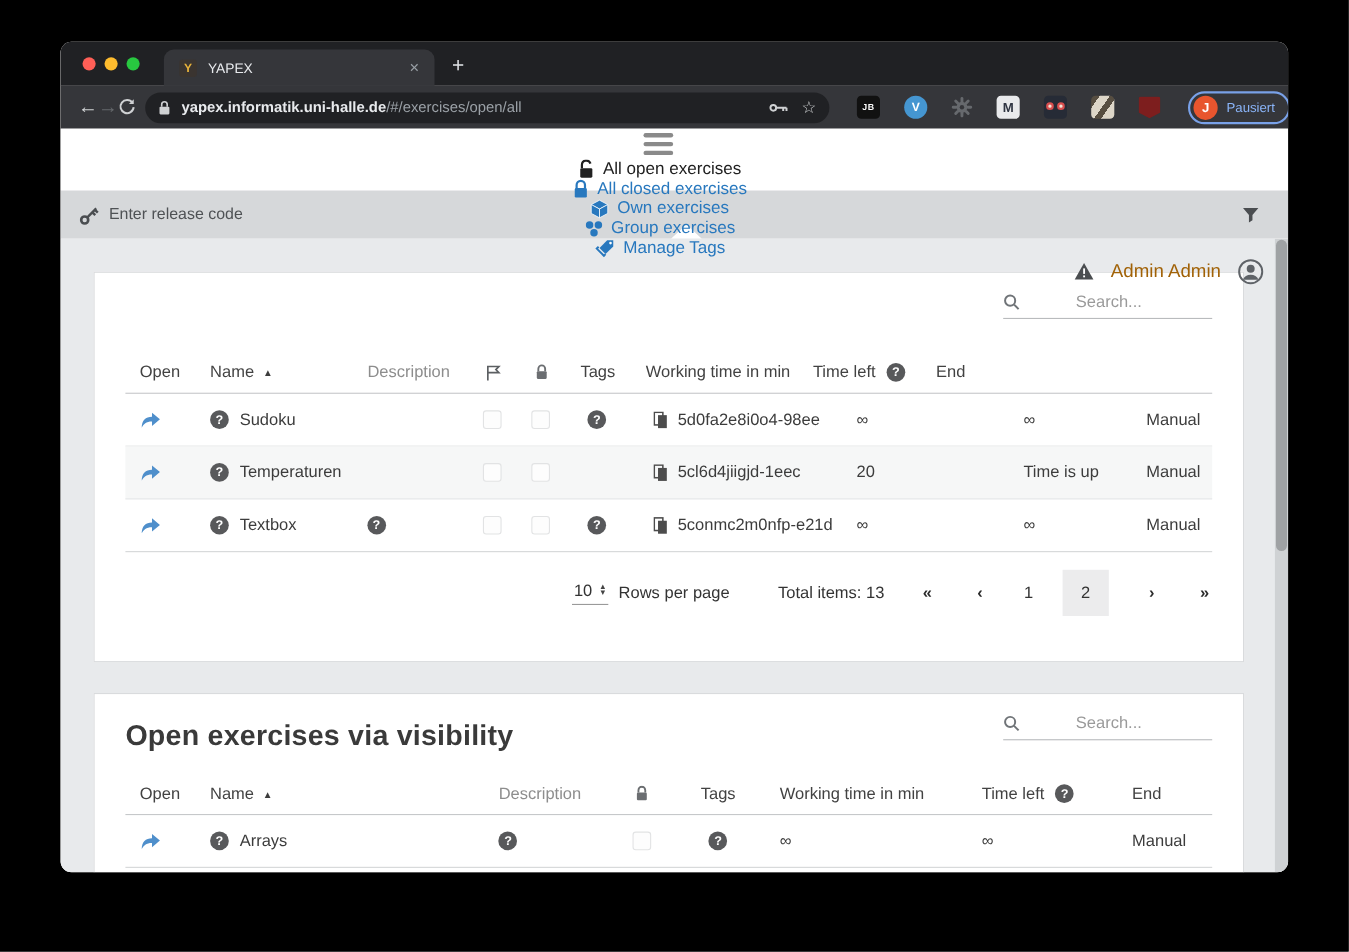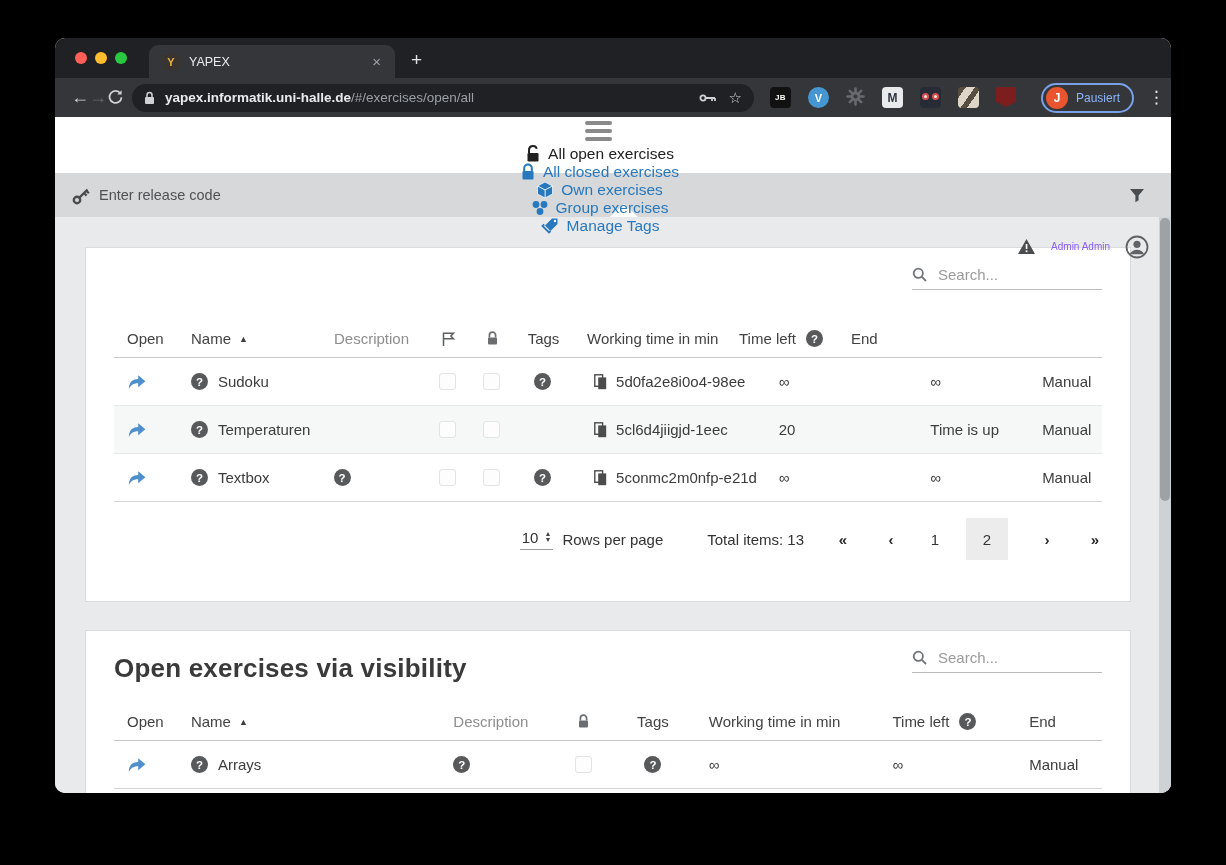--- a/index.html
+++ b/index.html
@@ -25,21 +25,21 @@
   .toolbar { height:39px; background:#35363a; display:flex; align-items:center; padding:0 14px 0 16px; }
   .navbtn { color:#cfd1d3; font-size:18px; width:26px; text-align:center; }
   .navbtn.disabled { color:#64676b; }
   .omnibox { flex:0 0 622px; height:28px; background:#202124; border-radius:14px; margin-left:8px;
              display:flex; align-items:center; padding:12px 12px; }
   .url { font-size:13.5px; margin-left:10px; flex:1; white-space:nowrap; overflow:hidden; }
   .url .host { color:#e8eaed; font-weight:bold; }
   .url .path { color:#9aa0a6; }
   .omni-ic { margin-left:12px; display:flex; align-items:center; }
   .star { color:#cfd1d3; font-size:15px; }
-  .ext-row { display:flex; align-items:flex-start; gap:17px; margin-left:16px; }
+  .ext-row { display:flex; align-items:center; gap:22px; margin-left:25px; }
   .ext { width:21px; height:21px; border-radius:4px; display:flex; align-items:center; justify-content:center;
          font-weight:bold; }
   .ext-jb { background:#111; color:#fff; font-size:8px; letter-spacing:.5px; }
   .ext-v { background:#4596d1; color:#fff; border-radius:50%; font-size:11px; }
   .ext-m { background:#e9eaec; color:#2f3542; font-size:12px; }
   .ext-owl { background:#262b36; position:relative; }
   .ext-owl i { position:absolute; top:6px; width:7px; height:7px; border:2px solid #d94f4f; border-radius:50%; background:#f2e6d8; }
   .ext-owl i.l{left:2px} .ext-owl i.r{right:2px}
   .ext-badger { background:linear-gradient(125deg,#574e41 22%,#ddd6c8 22% 48%,#574e41 48% 66%,#ddd6c8 66%); }
   .ext-ublock { width:20px; height:20px; background:#7d1e1e; border-radius:2px;
@@ -52,21 +52,21 @@
   .pausiert { color:#8ab4f8; font-size:12px; }
   .kebab { color:#e8eaed; font-size:17px; margin-left:14px; letter-spacing:0; }
 
   
   .appnav { height:56px; background:#fff; display:flex; align-items:center; padding:0 22px 12px 17px; position:relative; z-index:3;flex-direction:column; }
   .burger { display:flex; flex-direction:column; gap:4.5px; margin-right:25px; padding:4px 0; }
   .burger b { width:27px; height:3.5px; background:#8a8a8a; border-radius:2px; }
   .navitem { display:flex; align-items:center; gap:7px; margin-right:22px; font-size:15.5px; color:#2878be; white-space:nowrap; }
   .navitem.active { color:#212121; }
   .nav-right { margin-left:auto; display:flex; align-items:center; gap:15px; }
-  .admin-name { font-size:10px; color:#8b5cf6; }
+  .admin-name { font-size:17px; color:#a16207; }
 
   
   .releasebar { height:44px; background:#d6d8da; display:flex; align-items:center; padding:0 26px 0 17px;
                 position:relative; }
   .release-label { font-size:14.5px; color:#4f5255; margin-left:8px; }
   .notch-top { position:absolute; top:-12px; left:556px; width:0; height:0;
                border-left:13px solid transparent; border-right:13px solid transparent; border-bottom:12px solid #dfe1e3; }
   .notch-bottom { position:absolute; bottom:0; left:555px; width:0; height:0;
                border-left:14px solid transparent; border-right:14px solid transparent; border-bottom:13px solid #fff; }
   .funnel { margin-left:auto; }
@@ -75,21 +75,21 @@
   .pagebody { height:576px; background:#e8eaec; position:relative; overflow:hidden; }
   .scrollbar { position:absolute; right:0; top:0; width:12px; height:100%; background:#cfd2d4; z-index:5; }
   .scrollbar .thumb { position:absolute; top:1px; left:1px; width:10px; height:283px; background:#9fa2a4; border-radius:5px; }
 
   .card { position:absolute; left:30px; width:1046px; background:#fff; border:1px solid #d9dbdd; }
   .card1 { top:30px; height:355px; }
   .card2 { top:413px; height:240px; }
   .card-head { position:relative; padding:22px 28px 0 28px; height:72px; }
   .card-title { font-size:26px; font-weight:bold; color:#3a3a3a; letter-spacing:.2px; }
   .searchbox { position:absolute; right:28px; top:18px; width:190px; display:flex; align-items:center;
-               border-bottom:1px solid #b9bbbd; padding-bottom:6px; }
+               border-bottom:1px solid #b9bbbd; padding-bottom:6px;gap:40px; }
   .searchbox input { border:none; outline:none; font-size:15px; color:#444; width:150px; margin-left:10px;
                      font-family:"Liberation Sans",sans-serif; background:transparent; }
   .searchbox input::placeholder { color:#9a9a9a; }
 
   .tbl { padding:0 28px; }
   .trow { display:flex; align-items:center; height:48px; border-bottom:1px solid #e6e7e8; font-size:15px; color:#3c3c3c; }
   .thead { height:38px; border-bottom:1px solid #c6c8ca; color:#424242; }
   .trow:last-child { border-bottom:1px solid #d4d6d8; }
   .trow.alt { background:#f6f7f7; }
   .cell { display:flex; align-items:center; padding-left:13px; height:100%; }

